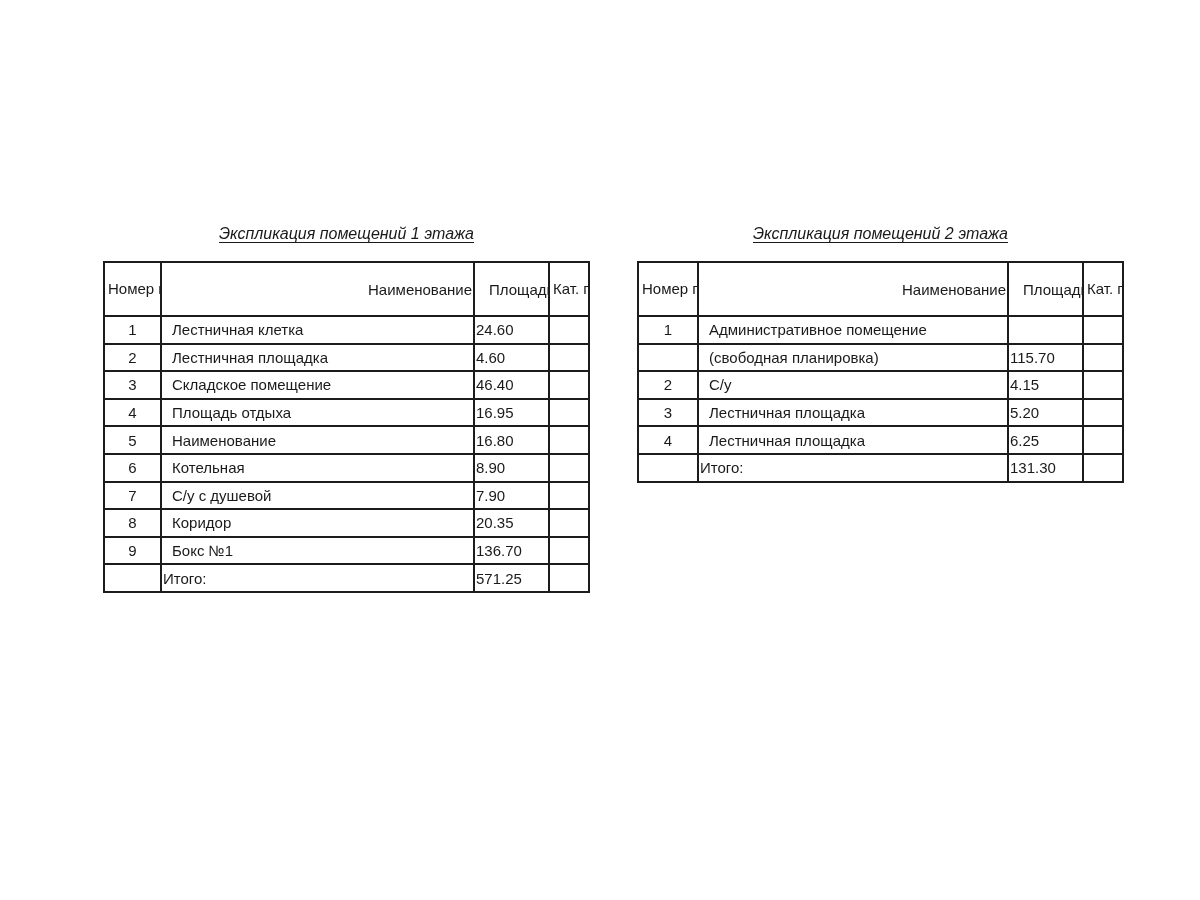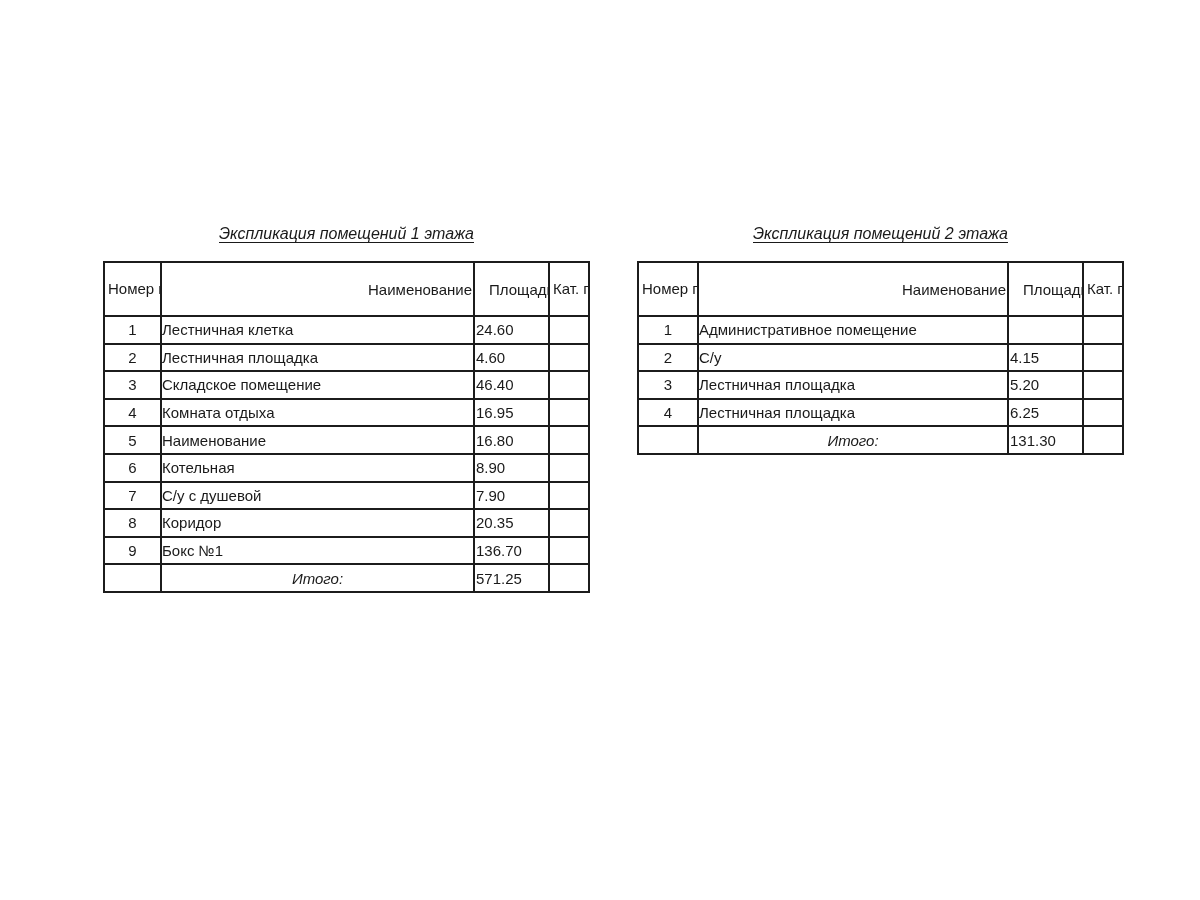--- a/index.html
+++ b/index.html
@@ -55,24 +55,24 @@
   }
   th.h-name { text-align: right; }
   th.h-area { text-align: center; padding: 0 14px; }
   th.h-cat {
     text-align: left;
     padding: 0 0 0 3px;
     line-height: 18px;
     white-space: normal;
   }
   td.c-num  { text-align: center; }
-  td.c-name { text-align: left; padding-left: 0; }
+  td.c-name { text-align: left; padding-left: 10px; }
   td.c-area { text-align: left; }
   td.c-cat  { }
-  td.c-total-label { text-align: center; padding-right: 1px; font-style: italic; }
+  td.c-total-label { text-align: left; padding-right: 1px; }
 </style>
 </head>
 <body>
 
 <div class="table-block" id="floor1-block">
   <div class="sheet-title">Экспликация помещений 1 этажа</div>
   <table class="explication">
     <colgroup>
       <col style="width:57px">
         <col style="width:313px">
@@ -101,21 +101,21 @@
         <td class="c-cat"></td>
       </tr>
       <tr>
         <td class="c-num">3</td>
         <td class="c-name">Складское помещение</td>
         <td class="c-area">46.40</td>
         <td class="c-cat"></td>
       </tr>
       <tr>
         <td class="c-num">4</td>
-        <td class="c-name">Комната отдыха</td>
+        <td class="c-name">Площадь отдыха</td>
         <td class="c-area">16.95</td>
         <td class="c-cat"></td>
       </tr>
       <tr>
         <td class="c-num">5</td>
         <td class="c-name">Наименование</td>
         <td class="c-area">16.80</td>
         <td class="c-cat"></td>
       </tr>
       <tr>
@@ -170,20 +170,26 @@
       </tr>
     </thead>
     <tbody>
       <tr>
         <td class="c-num">1</td>
         <td class="c-name">Административное помещение</td>
         <td class="c-area"></td>
         <td class="c-cat"></td>
       </tr>
       <tr>
+        <td class="c-num"></td>
+        <td class="c-name">(свободная планировка)</td>
+        <td class="c-area">115.70</td>
+        <td class="c-cat"></td>
+      </tr>
+      <tr>
         <td class="c-num">2</td>
         <td class="c-name">С/у</td>
         <td class="c-area">4.15</td>
         <td class="c-cat"></td>
       </tr>
       <tr>
         <td class="c-num">3</td>
         <td class="c-name">Лестничная площадка</td>
         <td class="c-area">5.20</td>
         <td class="c-cat"></td>

